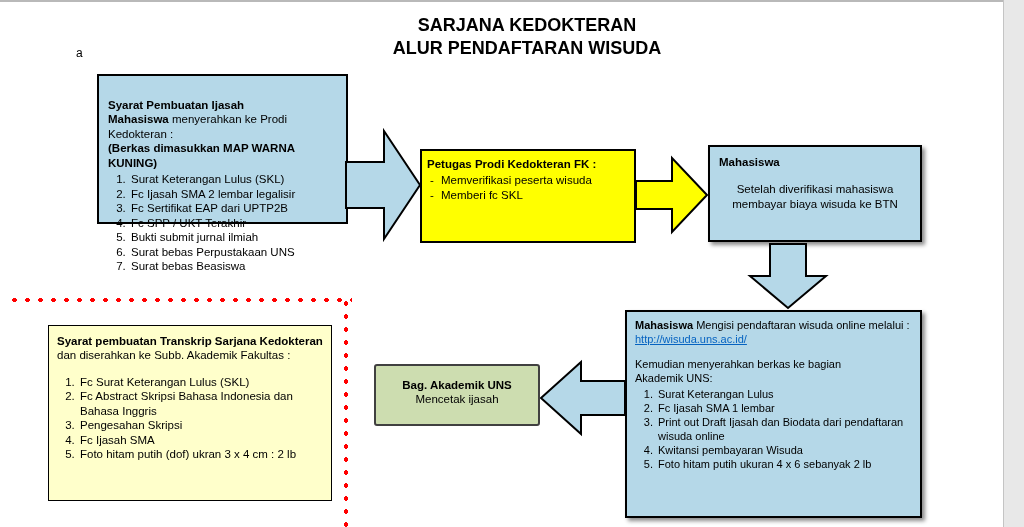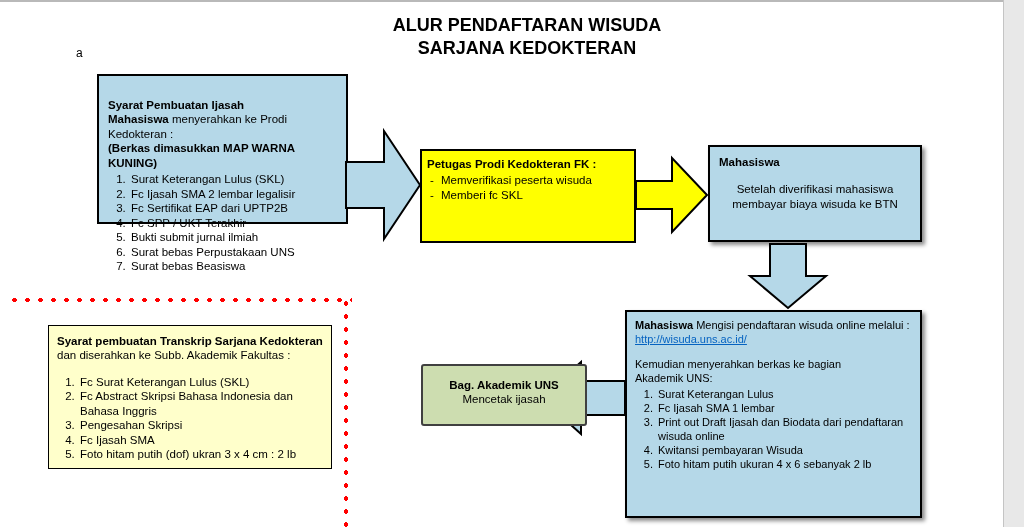--- a/index.html
+++ b/index.html
@@ -34,23 +34,23 @@
   #box-btn { left: 708px; top: 145px; width: 214px; height: 97px; padding: 8px 9px; }
   #box-btn .body { margin-top: 13px; text-align: center; }
 
   #box-online { left: 625px; top: 310px; width: 297px; height: 208px; padding: 7px 8px; font-size: 11px; }
   #box-online .middle { margin-top: 11px; max-width: 225px; }
   #box-online ol { margin-top: 3px; }
   a.link { color: #0563c1; text-decoration: underline; cursor: pointer; }
 
   #box-akademik { left: 374px; top: 364px; width: 166px; height: 62px;
                   background: #cdddb0; border: 2px solid #404040; border-radius: 3px;
-                  text-align: center; padding-top: 12px; margin-left: 47px; }
+                  text-align: center; padding-top: 12px; }
 
-  #box-transkrip { left: 48px; top: 325px; width: 284px; height: 144px;
+  #box-transkrip { left: 48px; top: 325px; width: 284px; height: 176px;
                    background: #ffffcb; border: 1px solid #000; padding: 8px; }
   #box-transkrip ol { margin-top: 12px; }
 
   svg.arrow { position: absolute; overflow: visible; }
 
   .dotline-h { position: absolute; left: 8px; top: 297px; width: 344px; height: 6px;
     background-image: radial-gradient(circle, #ff0000 2.4px, transparent 2.5px);
     background-size: 13px 6px; background-repeat: repeat-x; background-position: left center; }
   .dotline-v { position: absolute; left: 343px; top: 297px; width: 6px; height: 230px;
     background-image: radial-gradient(circle, #ff0000 2.4px, transparent 2.5px);
@@ -58,22 +58,22 @@
 </style>
 </head>
 <body>
 
 <div class="canvas">
 
   <div class="top-edge"></div>
   <div class="scrollbar"></div>
 
   <div class="title">
+    <div>SARJANA KEDOKTERAN</div>
     <div>ALUR PENDAFTARAN WISUDA</div>
-    <div>SARJANA KEDOKTERAN</div>
   </div>
 
   <span class="marker-a">a</span>
 
   <div class="box blue" id="box-ijasah">
     <div>
       <b>Syarat Pembuatan Ijasah</b><br>
       <b>Mahasiswa</b><span> menyerahkan ke Prodi Kedokteran :</span>
     </div>
     <div><b>(Berkas dimasukkan MAP WARNA KUNING)</b></div>

